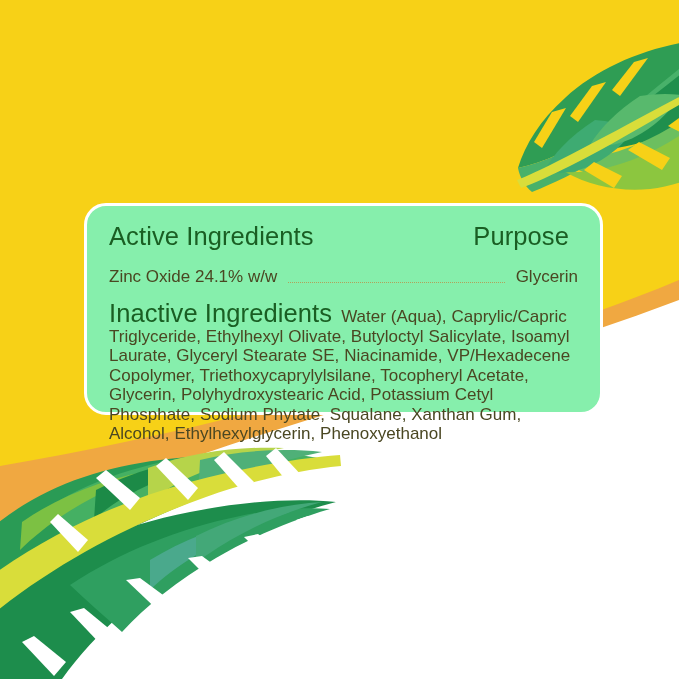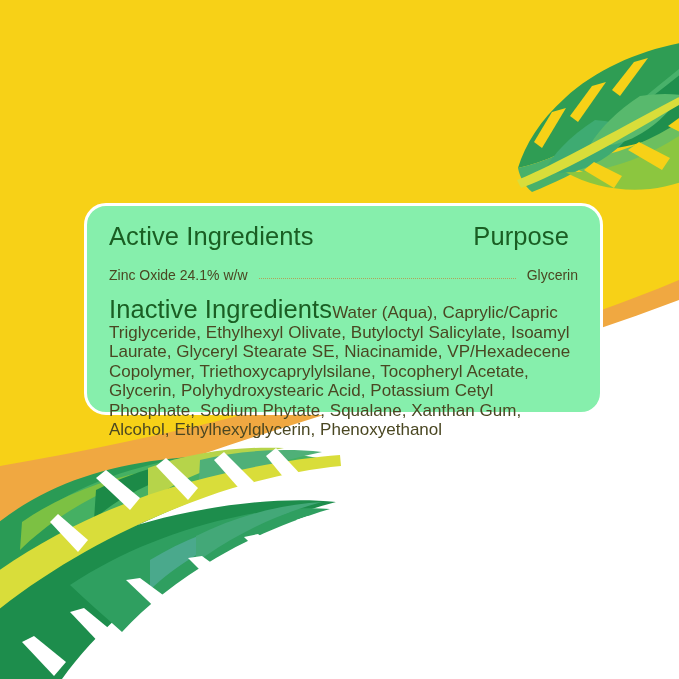--- a/index.html
+++ b/index.html
@@ -65,21 +65,21 @@
     color: #1a5e23;
     letter-spacing: 0.1px;
     white-space: nowrap;
   }
   
   .active-line {
     position: relative;
     display: flex;
     align-items: flex-end;
     margin-top: 11px;
-    font-size: 14px;
+    font-size: 17px;
     color: #4d4a1f;
   }
   .active-name {
     white-space: nowrap;
     color: #4a4722;
   }
   .dot-leader {
     flex: 1 1 auto;
     margin: 0 11px 4px 11px;
     height: 1px;
@@ -92,20 +92,21 @@
   
   .inactive-block {
     margin-top: 17px;
     line-height: 19.5px;
     text-align: left;
   }
   .h-inactive {
     font-size: 25.5px;
     color: #1a5e23;
     letter-spacing: 0.1px;
+    margin-right: 9px;
     vertical-align: baseline;
     text-align: right;
   }
   .inactive-text {
     font-size: 17px;
     color: #4a4722;
     vertical-align: baseline;
     word-spacing: 0.2px;
   }
 </style>

